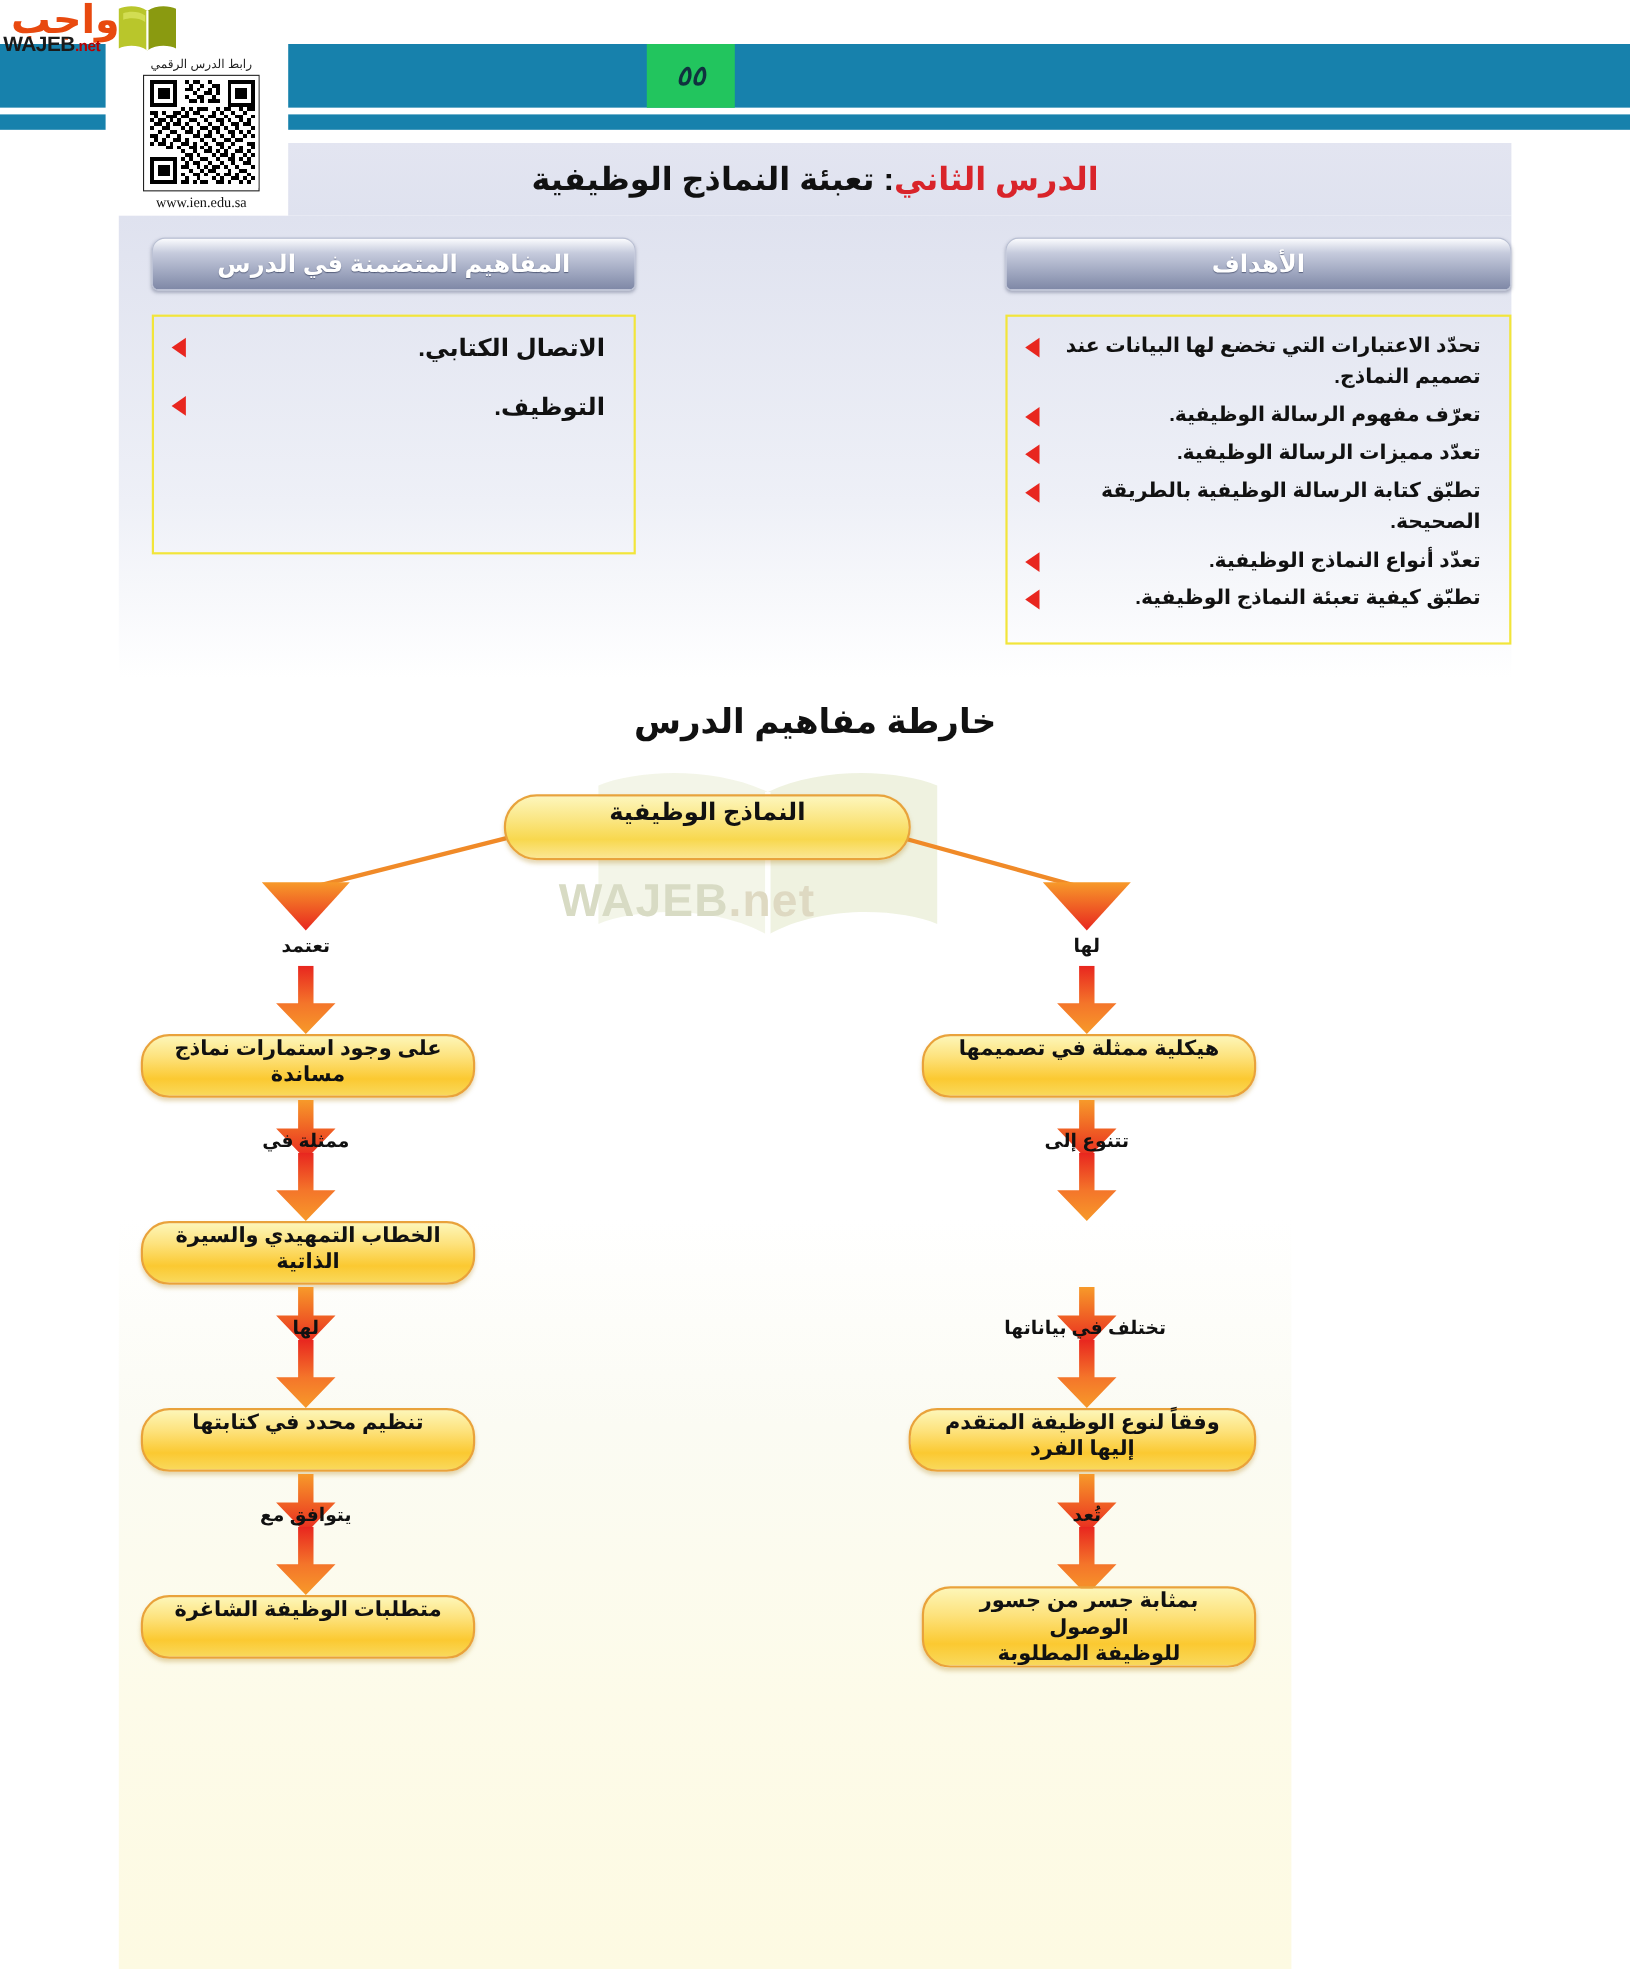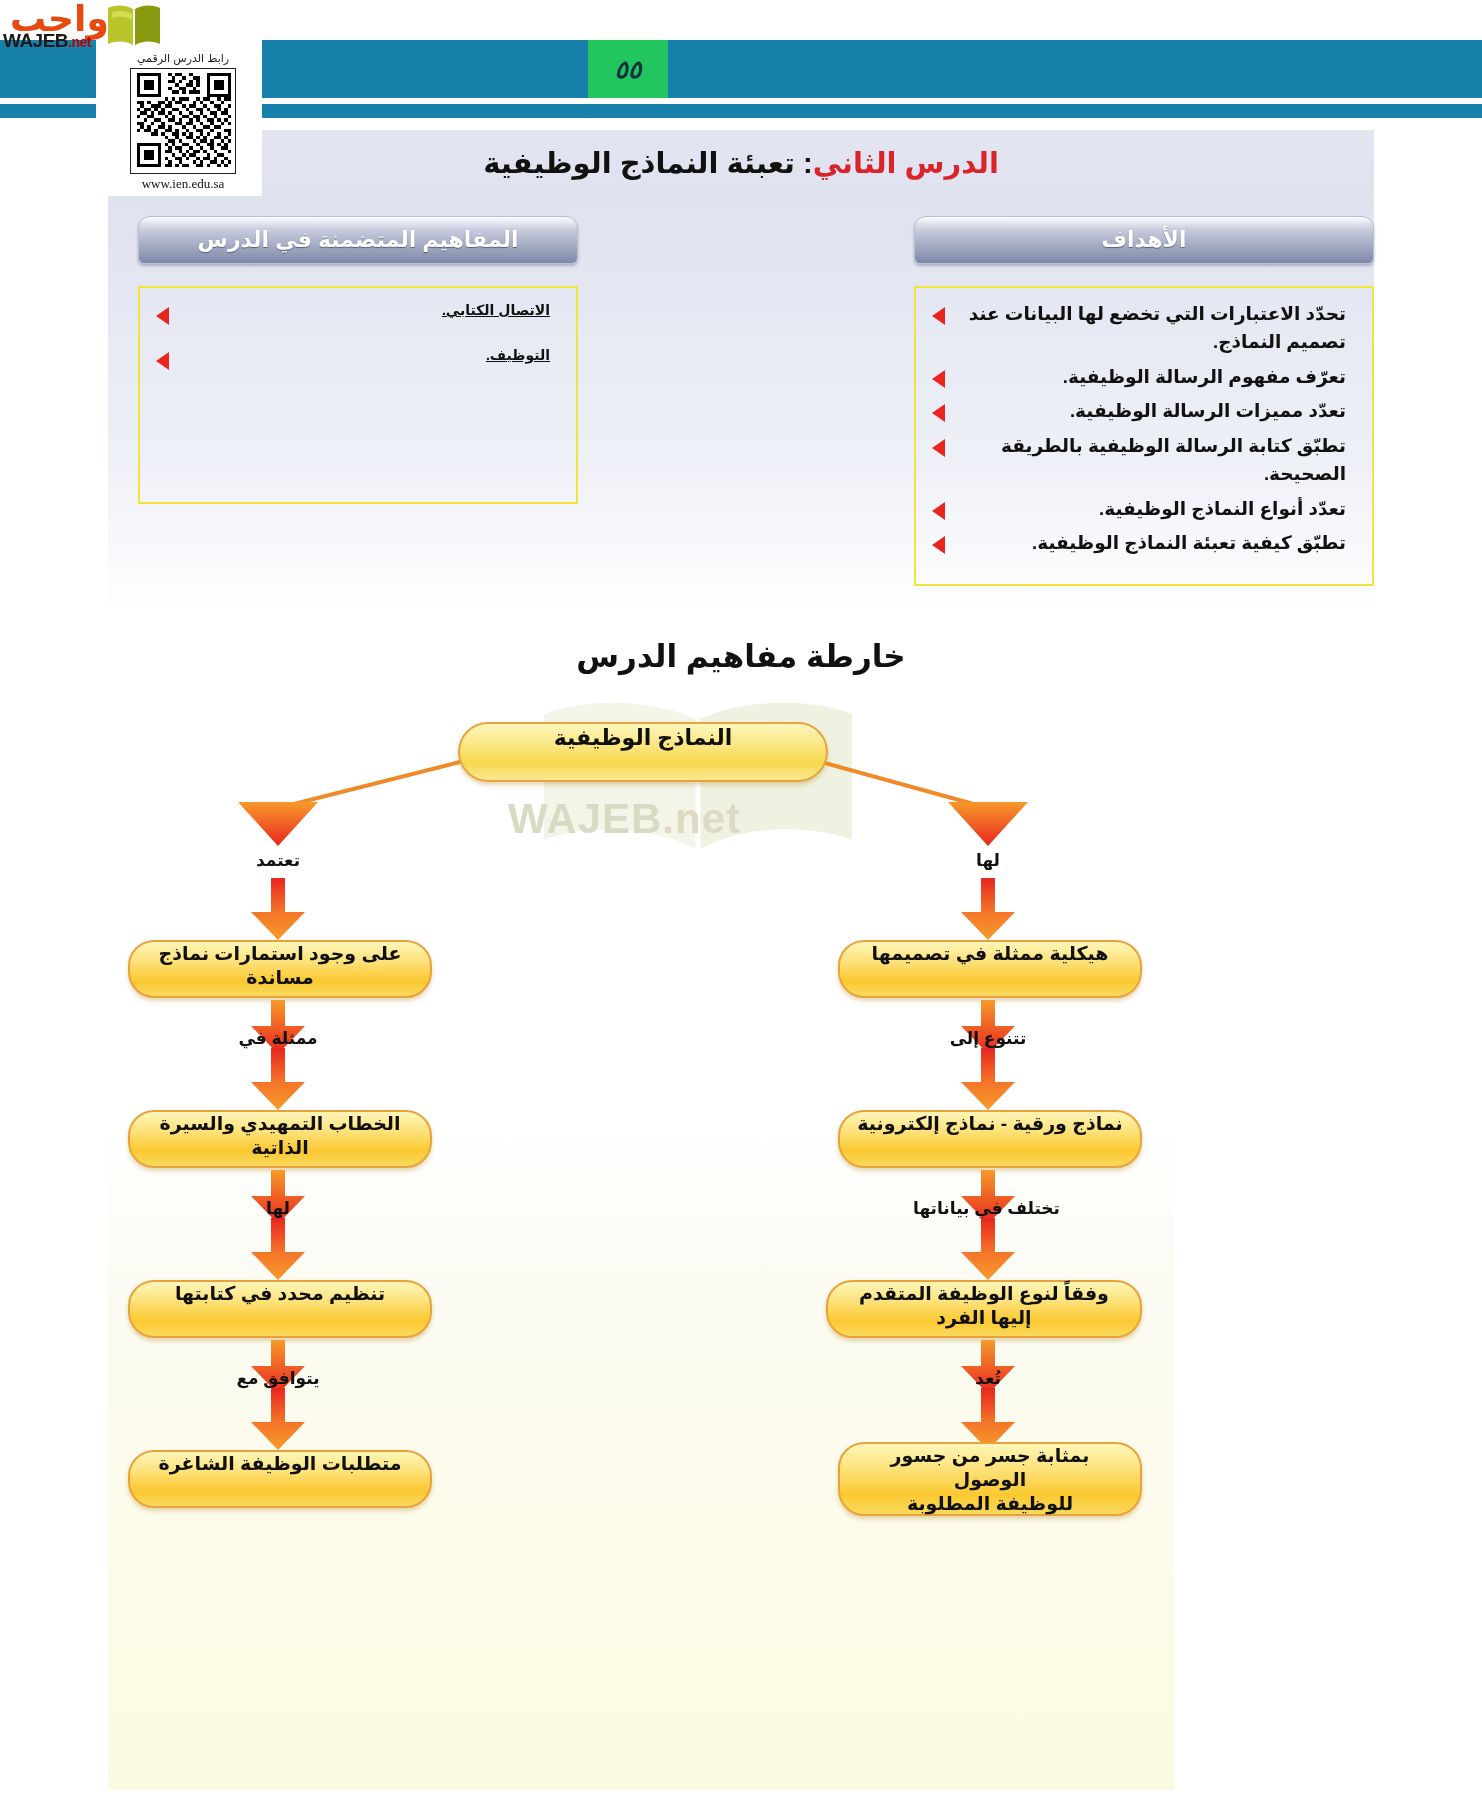--- a/index.html
+++ b/index.html
@@ -69,21 +69,21 @@
   }
   .obj-row{display:flex;flex-direction:row-reverse;align-items:flex-start;margin-bottom:7px;}
   .tri{
     width:0;height:0;border-top:9px solid transparent;border-bottom:9px solid transparent;
     border-right:13px solid #e8261f;margin-top:7px;margin-left:0;margin-right:0;flex:0 0 auto;
   }
   .obj-text{
     direction:rtl;text-align:right;font-size:18.5px;color:#111;line-height:1.5;
     font-weight:bold;padding-right:10px;flex:1 1 auto;
   }
-  .concept-text{font-size:14px;font-weight:bold;text-decoration:underline;}
+  .concept-text{font-size:22px;font-weight:bold;}
 
   
   .map-title{
     position:absolute;left:0;top:638px;width:1482px;text-align:center;
     font-size:31px;font-weight:bold;color:#111;direction:rtl;
   }
 
   
   .diagram{position:absolute;left:108px;top:690px;width:1066px;height:1100px;
     background:linear-gradient(180deg,#ffffff 0%,#ffffff 38%,#fbfbf3 55%,#fdfbe9 78%,#fdfae2 100%);}
@@ -579,23 +579,20 @@
       <defs>
           <linearGradient id="gr1b" x1="0" y1="0" x2="0" y2="1">
         <stop offset="0%" stop-color="#e8261f"></stop>
             <stop offset="55%" stop-color="#f4752a"></stop>
             <stop offset="100%" stop-color="#f79a2a"></stop>
       </linearGradient>
         </defs>
       <polygon points="23,0 37,0 37,34 57,34 30,62 3,34 23,34" fill="url(#gr1b)"></polygon>
     </svg>
   </div>
-  <div class="node" style="left:730px;top:420px;width:300px;height:54px;">
-    <span>نماذج ورقية - نماذج إلكترونية</span>
-  </div>
 
   <div class="arrow" style="left:850px;top:480px;">
     <svg width="60" height="56" viewBox="0 0 60 56">
       <defs>
           <linearGradient id="gr2" x1="0" y1="0" x2="0" y2="1">
         <stop offset="0%" stop-color="#f79a2a"></stop>
             <stop offset="100%" stop-color="#e8261f"></stop>
       </linearGradient>
         </defs>
       <polygon points="23,0 37,0 37,26 57,26 30,54 3,26 23,26" fill="url(#gr2)"></polygon>

